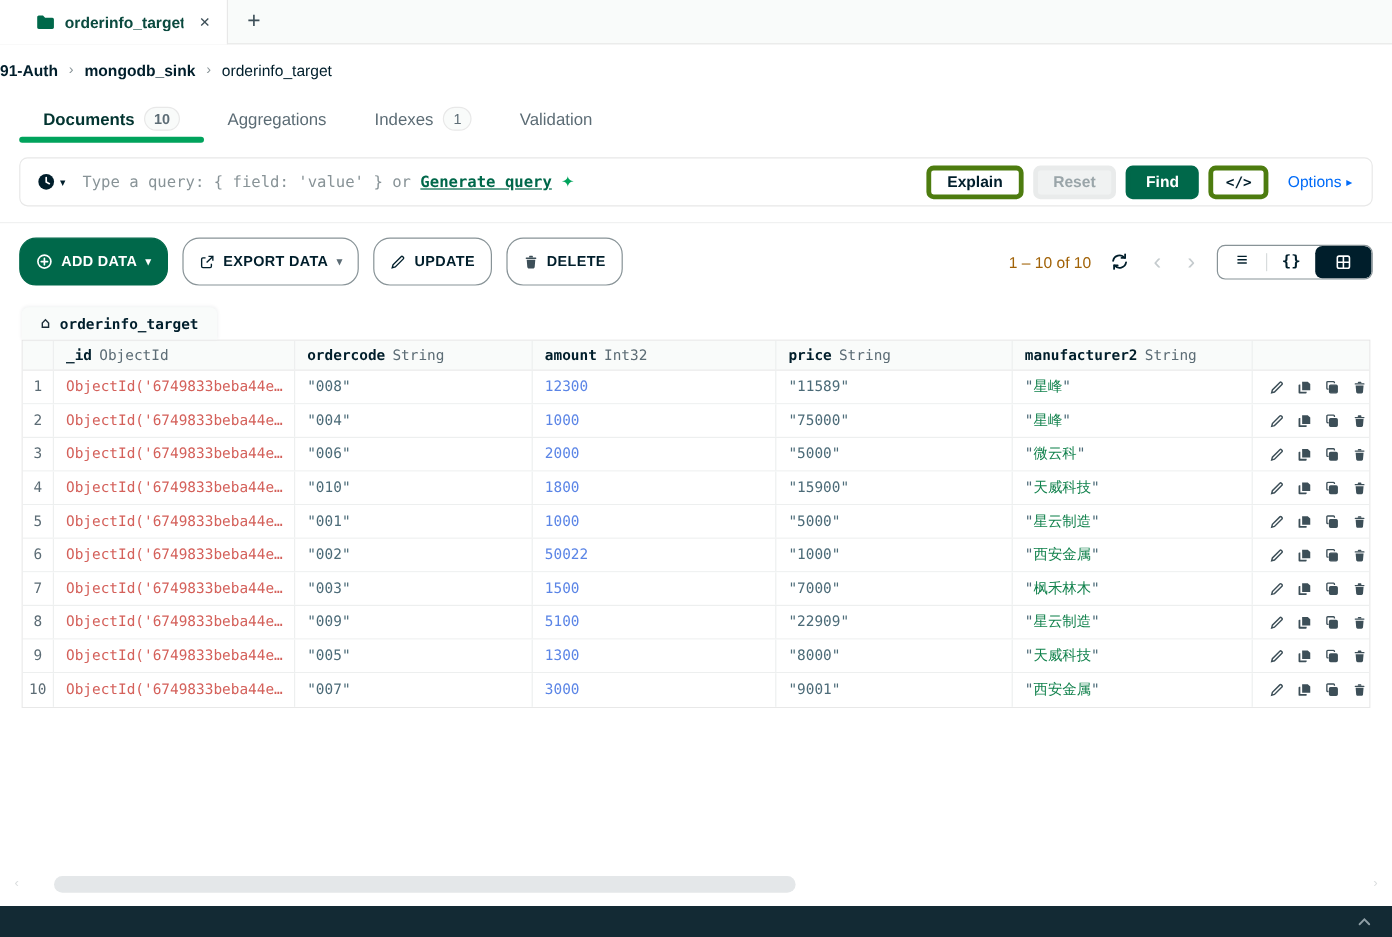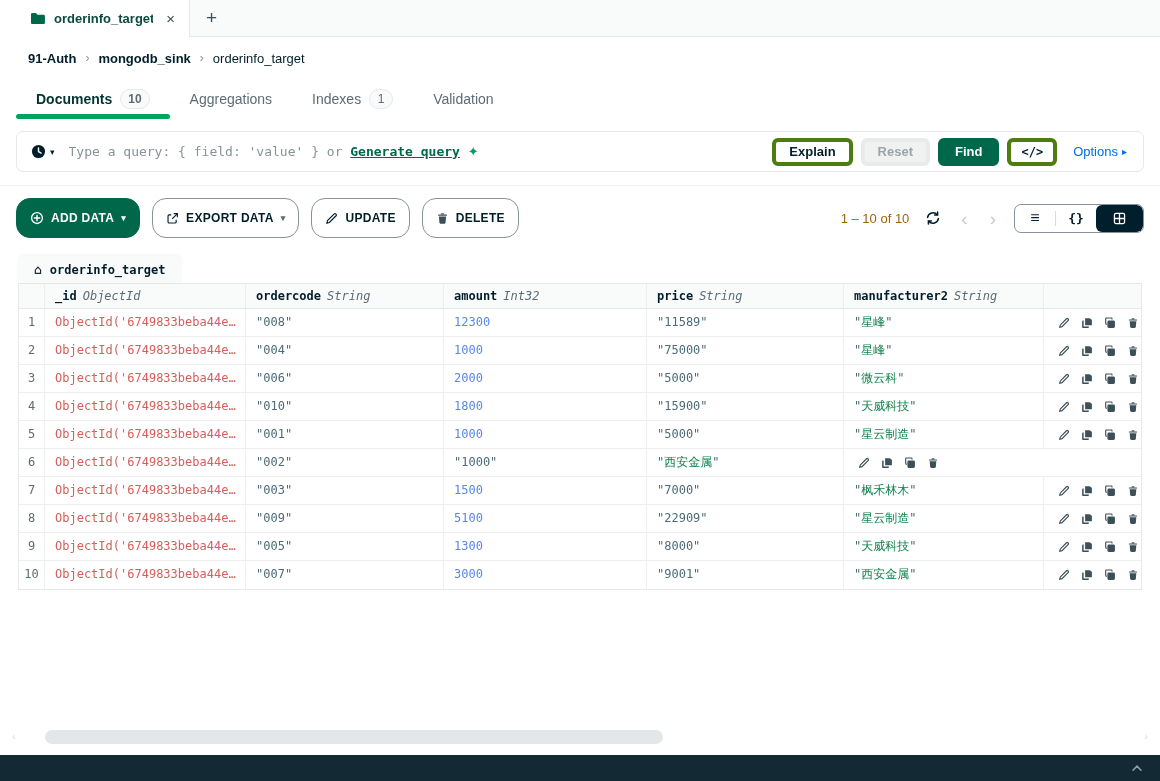--- a/index.html
+++ b/index.html
@@ -9,21 +9,21 @@
 
   
   .tabstrip { position:relative; height:37px; background:#F9FBFA; border-bottom:1px solid #E8E8E8; display:flex; align-items:stretch; }
   .wtab { position:relative; z-index:2; width:190px; height:37px; margin-bottom:-1px; background:#fff;
           border-right:1px solid #E8E8E8; display:flex; align-items:center; gap:9px; padding:0 10px 0 30px; cursor:pointer; }
   .wtab-title { font-size:13px; font-weight:700; color:#0B4A3F; flex:1; white-space:nowrap; overflow:hidden; }
   .wtab-close { border:none; background:none; font-size:15px; line-height:1; color:#3D4F58; cursor:pointer; padding:2px 4px; }
   .newtab { border:none; background:none; font-size:19px; color:#3D4F58; cursor:pointer; padding:0 16px; }
 
   
-  .breadcrumb { height:42px; display:flex; align-items:center; gap:9px; padding:0 28px; font-size:13px; }
+  .breadcrumb { height:42px; display:flex; align-items:center; gap:9px; padding:0 0; font-size:13px; }
   .crumb { color:#001E2B; cursor:pointer; }
   .crumb.b { font-weight:700; }
   .crumb-sep { color:#889397; font-size:12px; }
 
   
   .navtabs { display:flex; padding:0 0 0 16px; height:40px; }
   .ntab { position:relative; display:flex; align-items:center; gap:8px; padding:0 20px; font-size:14px; color:#5C6C75; cursor:pointer; }
   .ntab.active { color:#023430; font-weight:700; }
   .ntab.active::after { content:""; position:absolute; left:0; right:0; bottom:0; height:5px; border-radius:3px; background:#00A35C; }
   .badge { min-width:24px; height:20px; padding:0 7px; border:1px solid #E8E8E8; background:#F9FBFA; border-radius:10px;
@@ -75,21 +75,21 @@
   .coll-tab .home { font-size:13px; color:#1C2D38; }
   .dgrid { width:1124px; border:1px solid #E8E8E8; background:#fff; }
   .drow { display:grid; grid-template-columns:26px 201px 198px 203px 197px 200px auto; }
   .dhead { background:#F9FBFA; border-bottom:1px solid #E8E8E8; height:25px; }
   .dhead .dcell { display:flex; align-items:center; gap:6px; }
   .dcell { padding:0 10px; font-family:"DejaVu Sans Mono","Liberation Mono",monospace; font-size:12px;
            border-right:1px solid #EDEFEF; white-space:nowrap; overflow:hidden; line-height:27px; }
   .dhead .dcell { line-height:25px; }
   .dcell:last-child { border-right:none; }
   .fname { font-weight:700; color:#001E2B; }
-  .ftype { color:#5C6C75;font-style:italic; }
+  .ftype { color:#5C6C75; }
   .dbody .drow { height:28px; border-bottom:1px solid #EDEFEF; background:#fff; cursor:default; }
   .dbody .drow:last-child { border-bottom:none; }
   .cell-num { text-align:center; padding:0 2px; color:#5C6C75; }
   .cell-id { color:#D4605A; }
   .cell-int { color:#5B85E6; }
   .cell-str { color:#4C6B78; }
   .cell-cjk .q { color:#4C6B78; }
   .cell-cjk .v { color:#12824D; }
   .cell-actions { display:flex; align-items:center; gap:11px; padding-left:14px; border-right:none; color:#3D4F58; }
   .rowact { border:none; background:none; padding:0; cursor:pointer; color:#3D4F58; display:flex; align-items:center; }
@@ -483,20 +483,21 @@
                     <path d="M3.6 5.6h8.8l-.6 7.3c-.1.9-.8 1.6-1.7 1.6H5.9c-.9 0-1.6-.7-1.7-1.6l-.6-7.3z"></path>
                   </svg>
                 </span>
               </button>
             </div>
           </div>
           <div class="drow">
             <div class="dcell cell-num">6</div>
             <div class="dcell cell-id">ObjectId('6749833beba44e…</div>
             <div class="dcell cell-str">"002"</div>
+            <div class="dcell cell-int">50022</div>
             <div class="dcell cell-str">"1000"</div>
             <div class="dcell cell-cjk"><span class="q">"</span><span class="v">西安金属</span><span class="q">"</span></div>
             <div class="dcell cell-actions">
               <button class="rowact">
                 <span>
                   <svg width="12" height="12" viewBox="0 0 16 16" fill="none" stroke="currentColor" stroke-width="1.6">
                     <path d="M2.3 13.7l.8-3.1 8.3-8.3c.5-.5 1.2-.5 1.7 0l.6.6c.5.5.5 1.2 0 1.7l-8.3 8.3-3.1.8z"></path>
                   </svg>
                 </span>
               </button>

